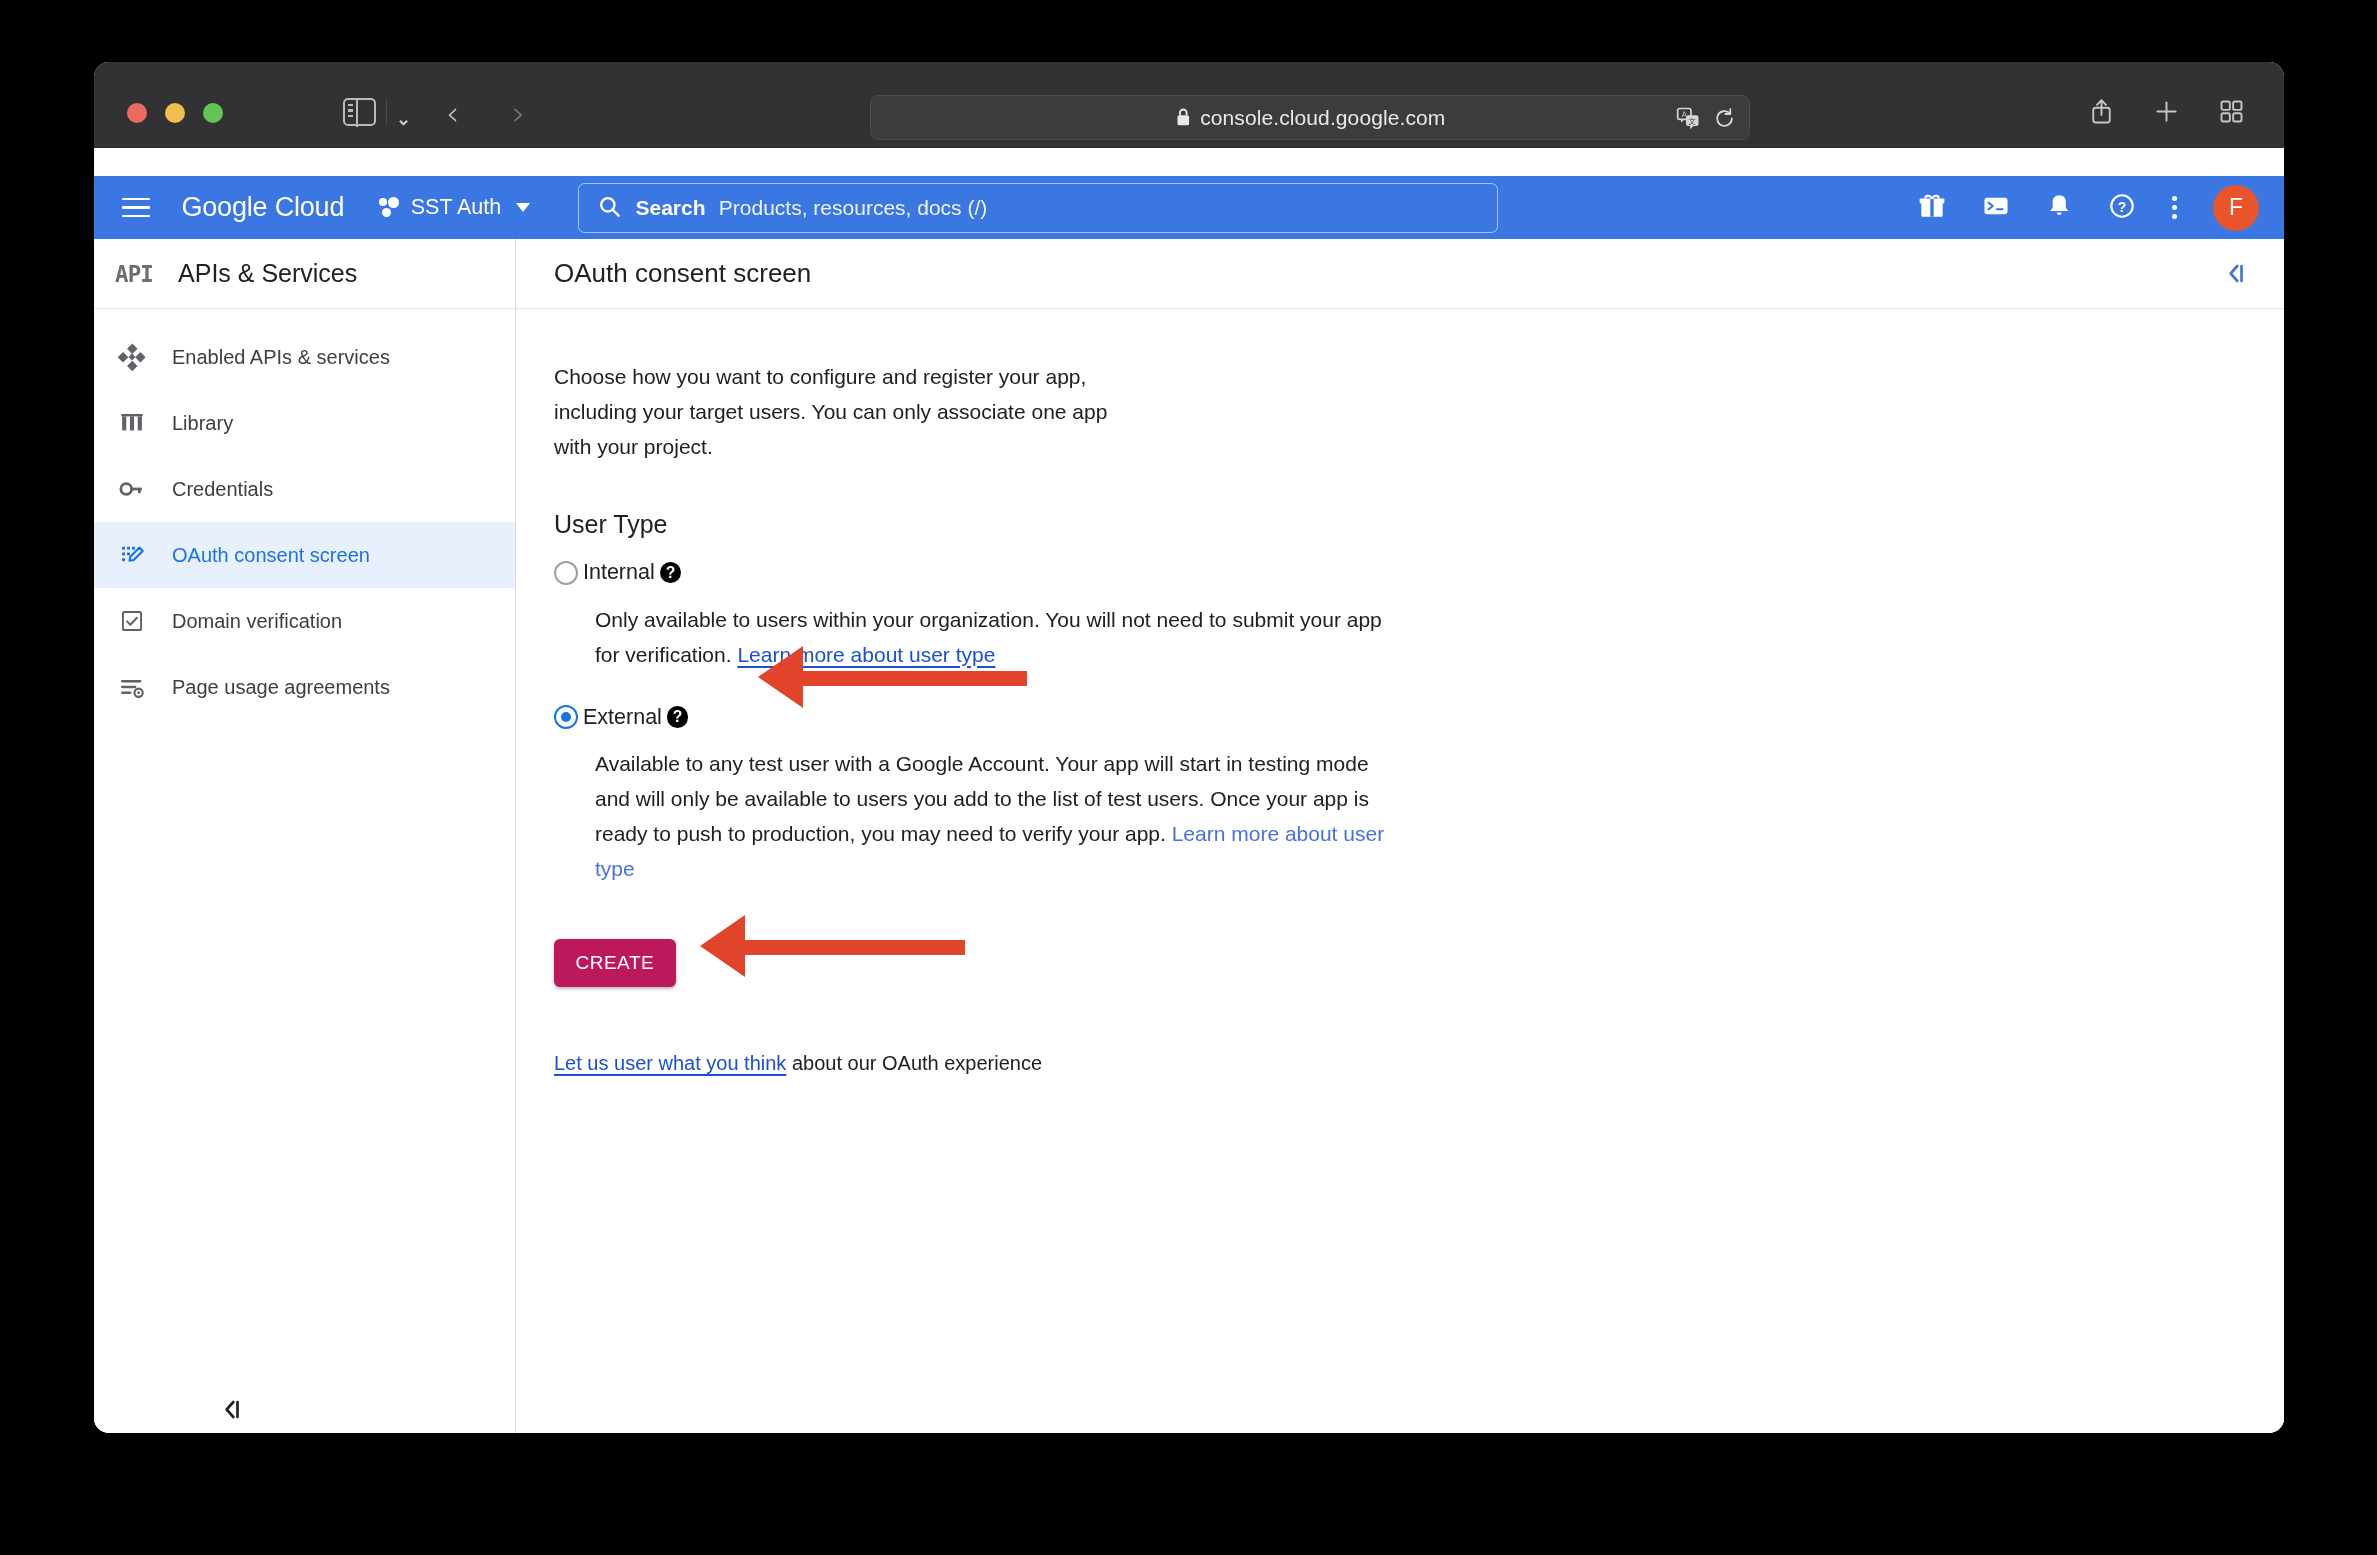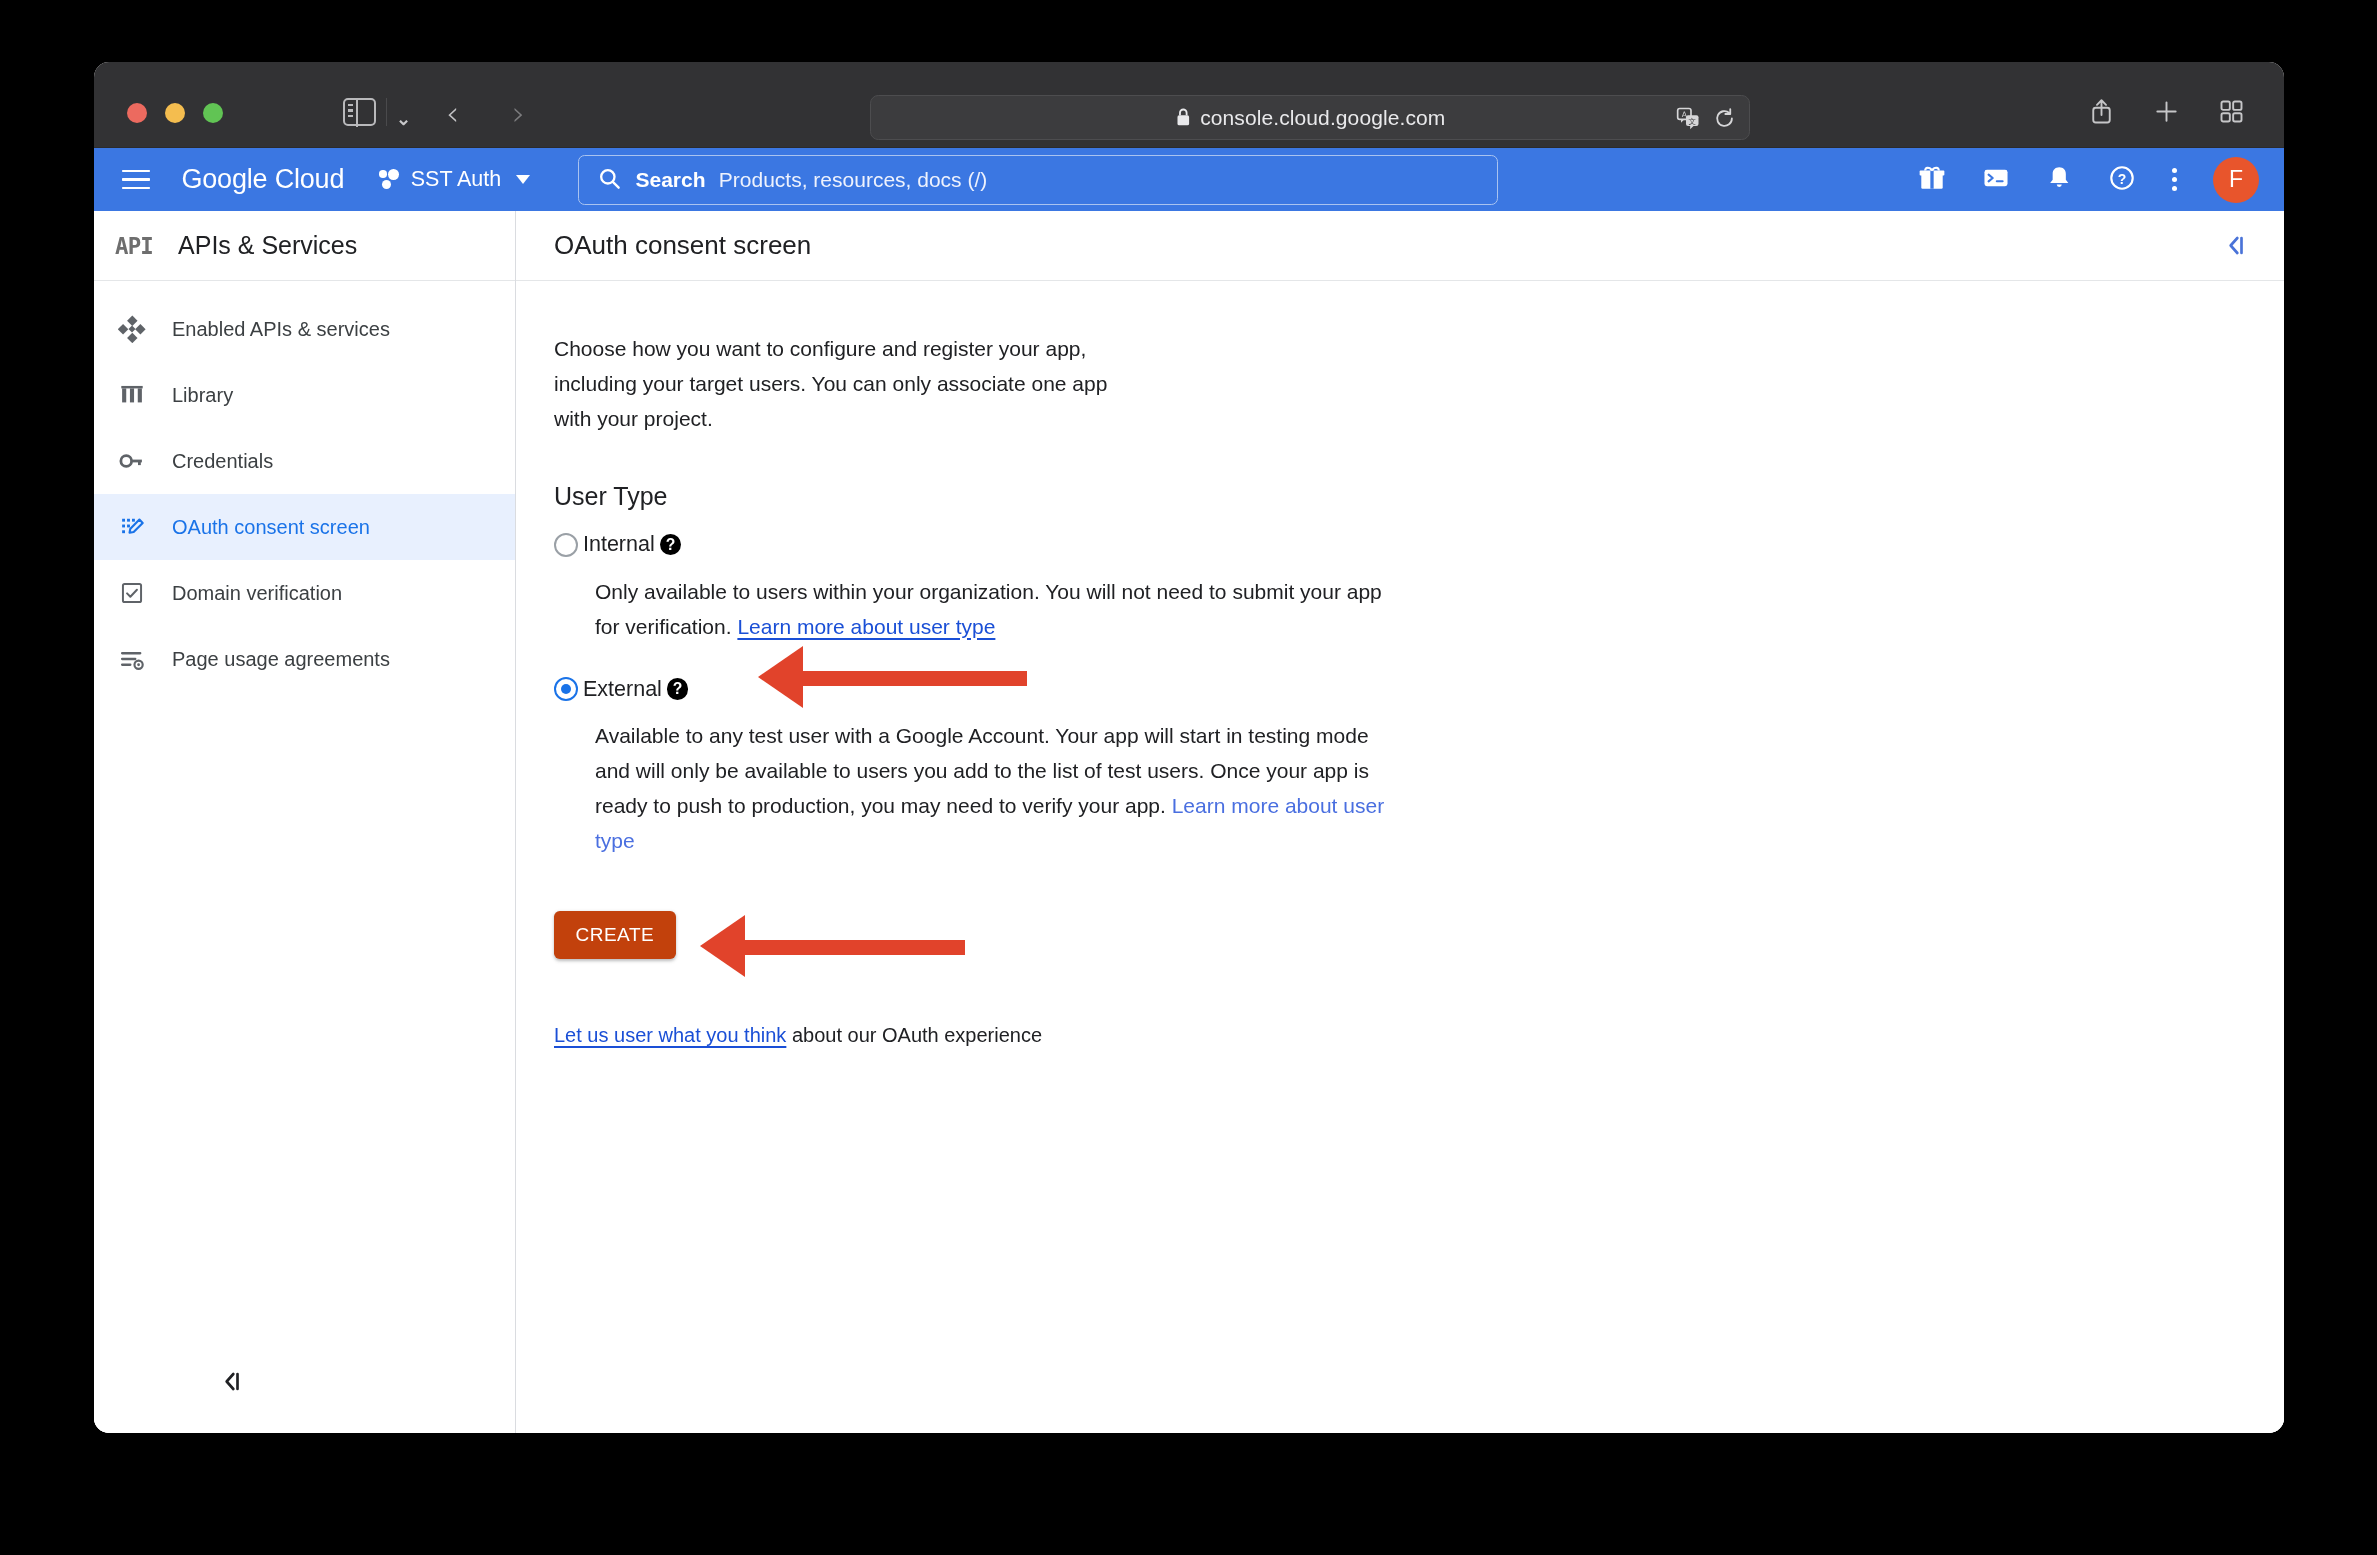--- a/index.html
+++ b/index.html
@@ -49,21 +49,21 @@
   }
   .url-text { color: #e9e9eb; font-size: 21px; letter-spacing: 0.1px; }
   .lock-ico { margin-right: 9px; display:inline-block; position: relative; top: 1.7px; }
   .url-right { position: absolute; right: 13.3px; top: 10px; display: flex; gap: 11.6px; align-items: center; }
 
   .chrome-right { position: absolute; right: 40px; top: 35px; display: flex; gap: 40px; align-items: center; }
 
   
   .gheader {
     height: 63px; background: #3b77e2; display: flex; align-items: center;
-    padding: 0 13px 0 28px; position: relative;
+    padding: 0 13px 0 28px; position: relative; margin-top: 28px;
   }
   .hamburger { width: 28px; display:flex; flex-direction: column; gap: 5.8px; cursor: pointer; }
   .hamburger i { display:block; height: 2.5px; background:#fff; border-radius:0.8px; }
   .gc-logo { margin-left: 31.5px; color: #fff; font-size: 27px; letter-spacing: -0.2px; font-family: "Liberation Sans", sans-serif; }
   .gc-logo .w1 { font-weight: 500; }
   .gc-logo .w2 { font-weight: 400; }
   .proj { margin-left: 35px; display: flex; align-items: center; gap: 10px; color:#fff; font-size: 21.5px; }
   .proj-dots { position: relative; width: 21.5px; height: 21.5px; }
   .proj-dots i { position:absolute; background:#fff; border-radius:50%; }
   .proj-dots i:nth-child(1){ width:7.5px;height:7.5px; left:0; top:1.7px; }
@@ -120,21 +120,21 @@
   .radio.sel { border-color: #1a73e8; }
   .radio.sel::after { content:""; position:absolute; left:4.6px; top:4.6px; width:10.8px;height:10.8px;border-radius:50%;background:#1a73e8; }
   .radio-label { font-size: 21.5px; color:#202124; }
   .help-ico { width: 21.5px; height: 21.5px; border-radius:50%; background:#000; color:#fff; font-size:15.7px; display:flex; align-items:center;justify-content:center; font-weight:700; }
 
   .radio-desc { margin-left: 41px; margin-top: 16.6px; font-size: 21px; line-height: 35px; color:#202124; max-width: 812px; }
   a.link { color: #1a4fd6; text-decoration: underline; text-underline-offset: 4.1px; }
   a.link2 { color: #4a6fe0; text-decoration: none; }
 
   .create-btn {
-    margin-top: 53px; background:#c2410c; color:#fff; border:none; border-radius: 5.8px;
+    margin-top: 53px; background:#be185d; color:#fff; border:none; border-radius: 5.8px;
     padding: 0 21.5px; height: 48px; font-size: 19px; letter-spacing: 0.5px; font-weight:500;
     box-shadow: 0 1.7px 3.3px rgba(60,64,67,0.35); cursor:pointer; font-family:"Liberation Sans", sans-serif;
   }
   .feedback { margin-top: 65px; font-size: 20px; color: #202124; }
 
   
   .arrow { position: absolute; height: 30px; }
   .arrow .shaft { position:absolute; right:0; top: 7.5px; height: 15.7px; background: #e1432b; }
   .arrow .head {
     position:absolute; left: 0; top: 0;

